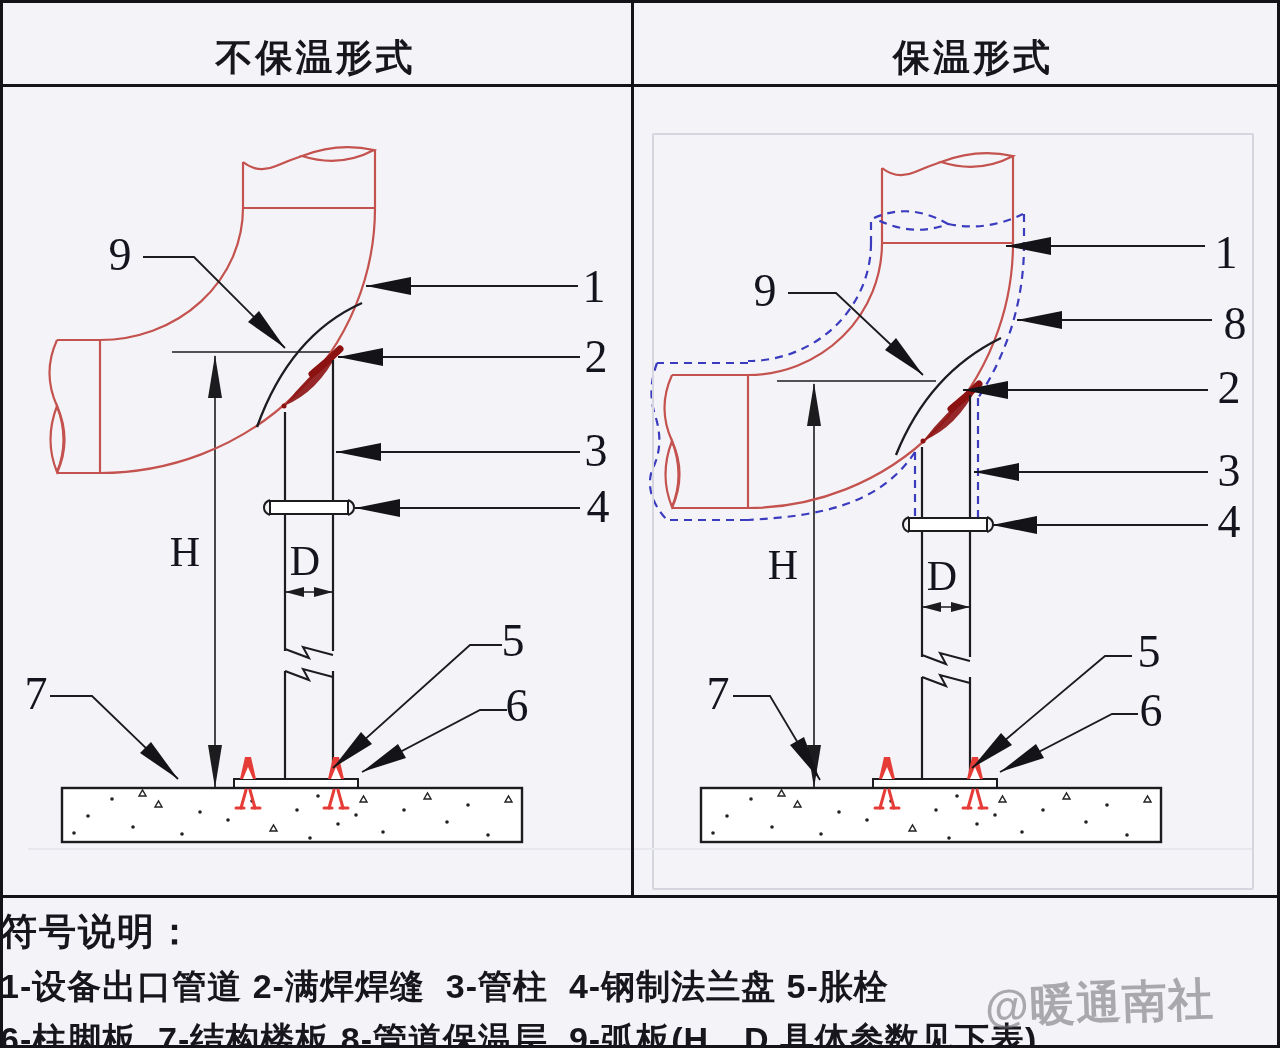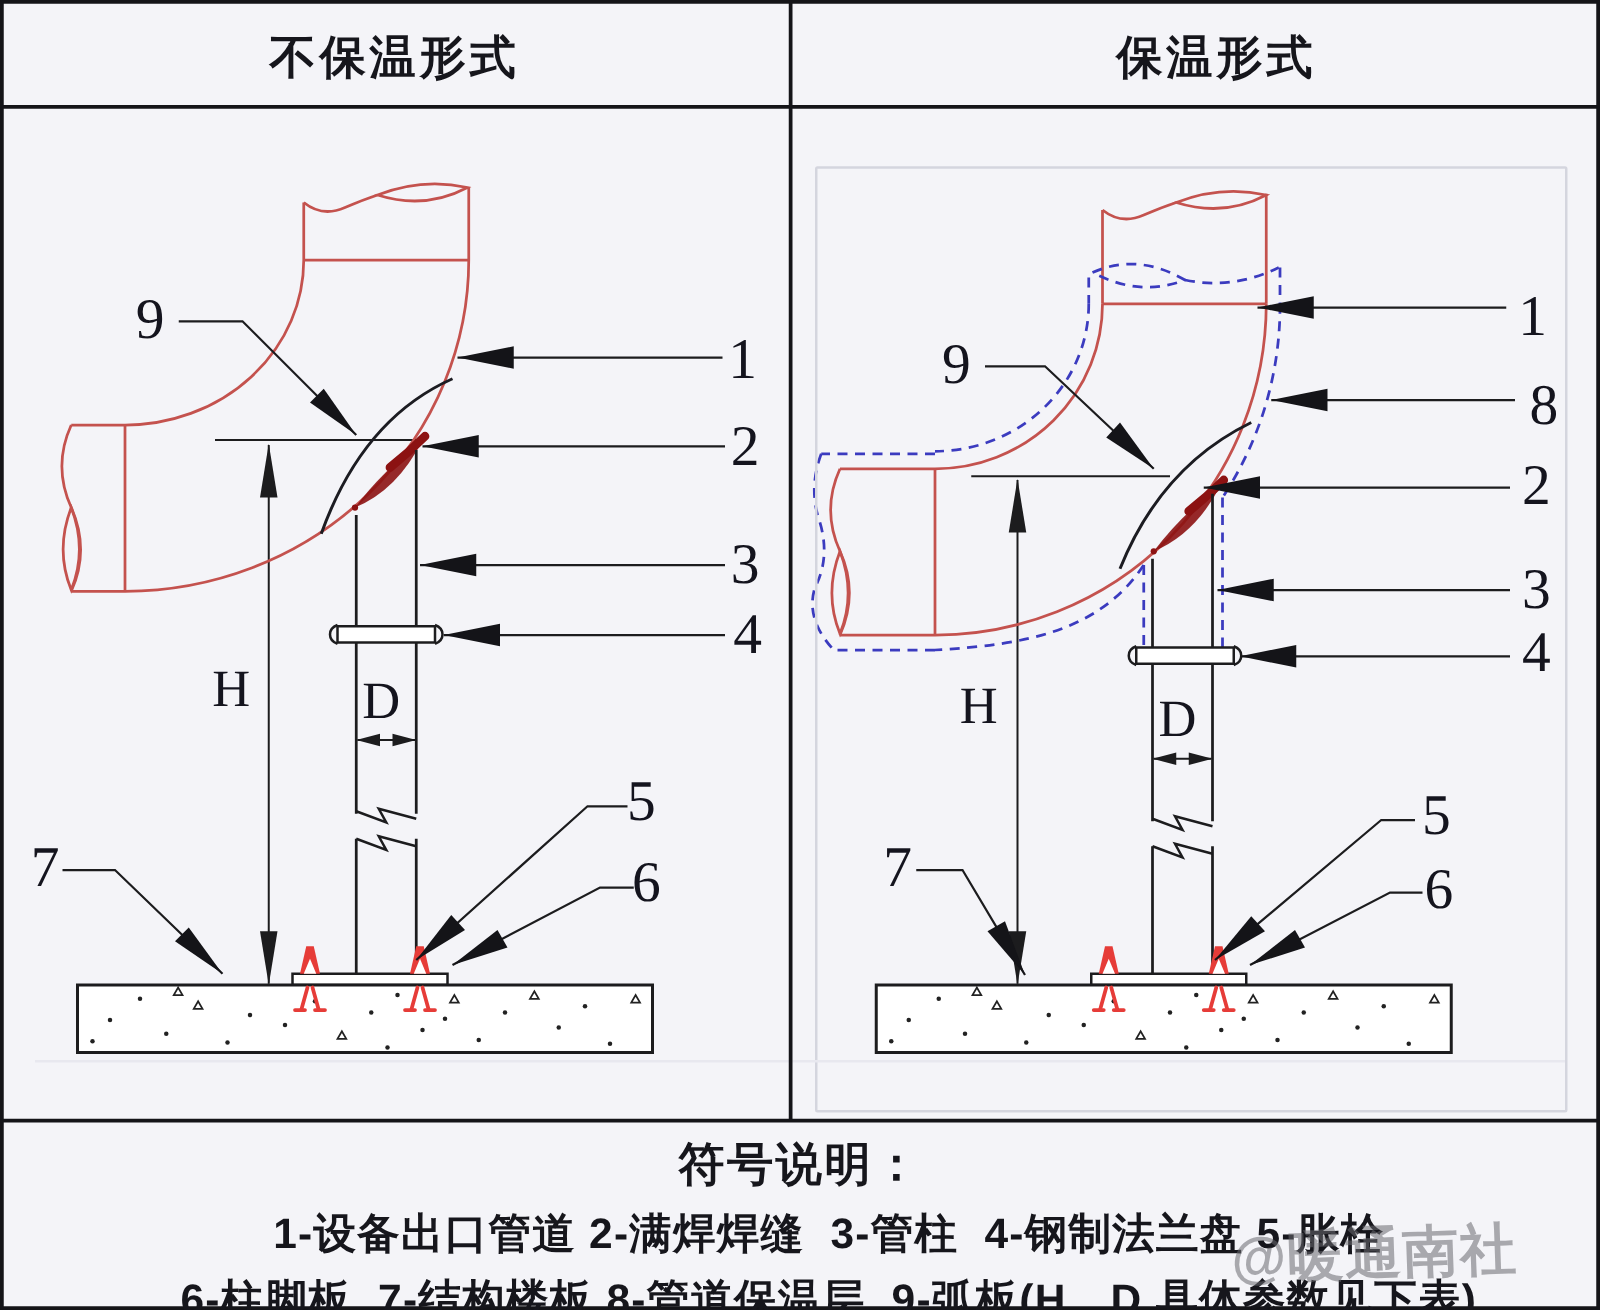--- a/index.html
+++ b/index.html
@@ -15,43 +15,43 @@
     width:1280px;height:1048px;position:relative;overflow:hidden;
     background:var(--bg);
     font-family:"Liberation Sans","DejaVu Sans",sans-serif;
     color:var(--ink);
   }
   .frame{position:absolute;inset:0;border:3px solid #141418;pointer-events:none;}
   .hline,.vline{position:absolute;background:#141418;}
   .inner-box{position:absolute;left:652px;top:133px;width:598px;height:753px;border:2px solid #d4d5de;border-radius:2px;}
   .faint-line{position:absolute;left:28px;top:848px;width:1224px;height:2px;background:#e8e8ef;}
   .header-label{
-    position:absolute;top:20px;height:52px;line-height:52px;text-align:center;
+    position:absolute;top:32px;height:52px;line-height:52px;text-align:center;
     font-size:37px;font-weight:700;letter-spacing:3px;
   }
   #diagram-svg{position:absolute;left:0;top:0;}
   .callout{
     position:absolute;transform:translate(-50%,-50%);
     font-family:"Liberation Serif","DejaVu Serif",serif;
     font-size:46px;font-weight:400;color:#14141e;line-height:1;
   }
   .dim-label{
     position:absolute;transform:translate(-50%,-50%);
     font-family:"Liberation Serif","DejaVu Serif",serif;
     font-size:42px;color:#14141e;line-height:1;
   }
   .legend{
     position:absolute;left:0;top:897px;width:1280px;height:151px;
-    text-align:center;
+    text-align:left;
   }
   .legend-title{
     margin-top:10px;font-size:37px;font-weight:700;letter-spacing:2px;white-space:pre;
   }
   .legend-line{
-    margin-top:7px;font-size:34px;font-weight:600;letter-spacing:1px;white-space:pre;padding-left:46px;
+    margin-top:7px;font-size:34px;font-weight:600;letter-spacing:1px;white-space:pre;
   }
   .watermark{
     position:absolute;left:985px;top:972px;width:300px;
     font-size:45px;font-weight:700;color:rgba(105,105,112,0.55);
     transform:rotate(-2deg);letter-spacing:1px;pointer-events:none;
   }
 </style>
 </head>
 <body>
 

